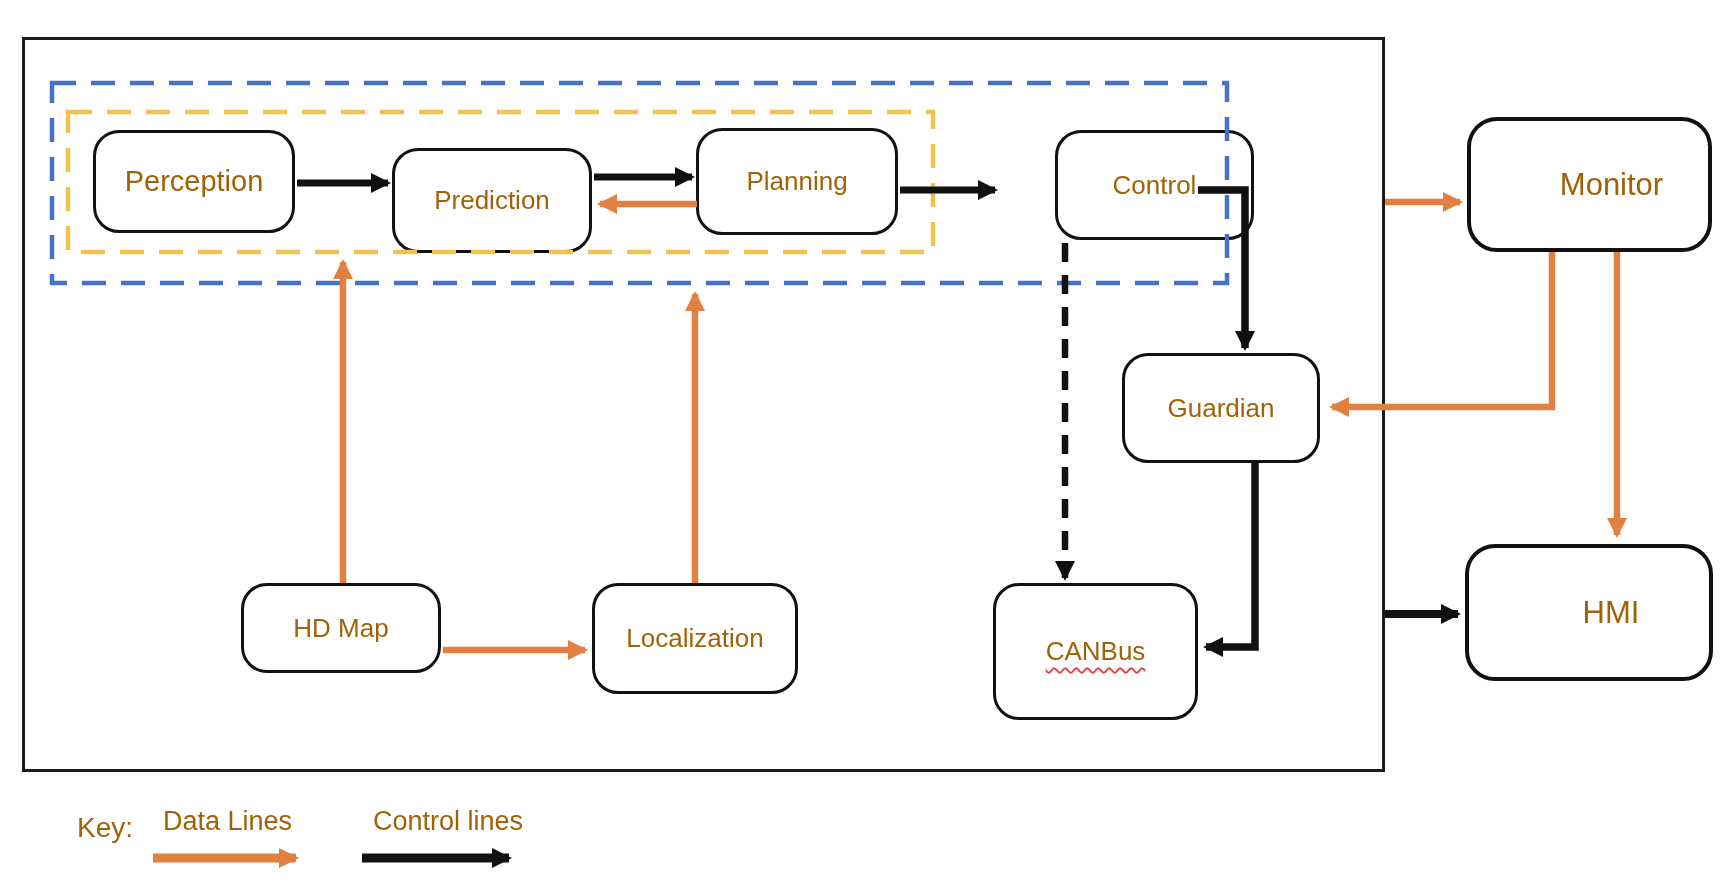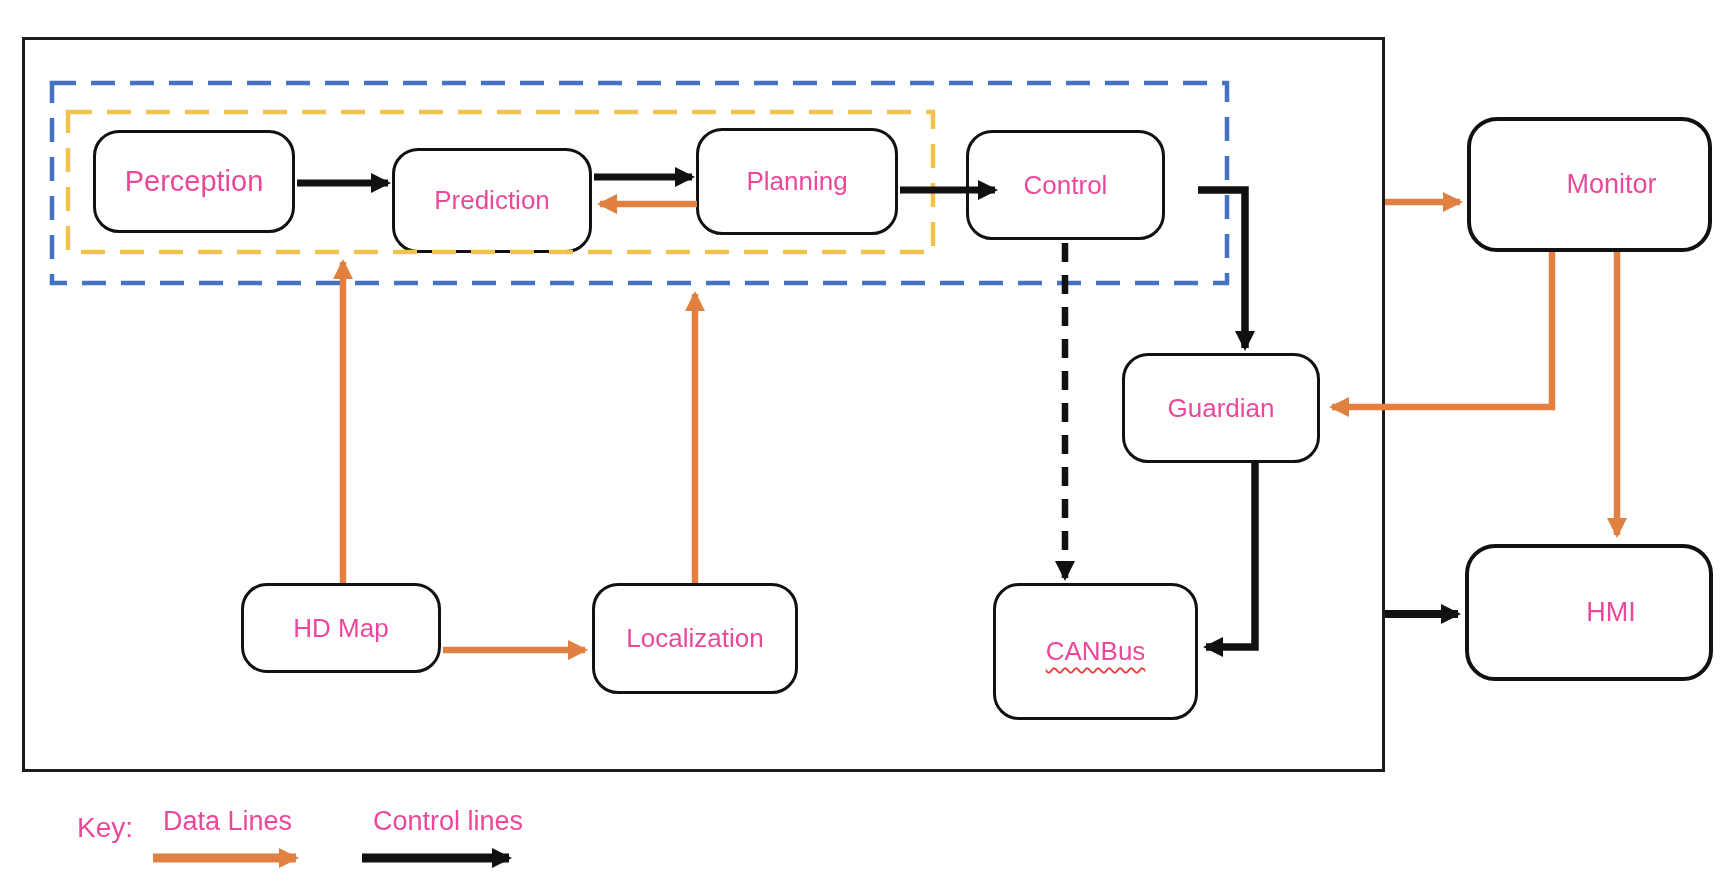--- a/index.html
+++ b/index.html
@@ -1,33 +1,33 @@
 <!DOCTYPE html>
 <html><head>
 <meta charset="utf-8">
 <style>
   html,body{margin:0;padding:0;background:#ffffff;}
   .canvas{
     position:relative;width:1732px;height:882px;background:#ffffff;
-    font-family:"Liberation Sans", sans-serif;color:#ec4899;overflow:hidden;
+    font-family:"Liberation Sans", sans-serif;color:#a16207;overflow:hidden;
   }
   .outer-box{
     position:absolute;left:22px;top:37px;width:1363px;height:735px;
     border:3px solid #1c1c1c;background:transparent;box-sizing:border-box;
   }
   .node{
     position:absolute;display:flex;align-items:center;justify-content:center;
     background:#ffffff;border:3px solid #111111;border-radius:26px;
     font-size:26px;box-sizing:border-box;z-index:3;
   }
-  .node.big{border-width:4px;border-radius:30px;font-size:27px;padding-left:44px;}
+  .node.big{border-width:4px;border-radius:30px;font-size:31px;padding-left:44px;}
   #n-perception{left:93px;top:130px;width:202px;height:103px;font-size:29px;}
   #n-prediction{left:392px;top:128px;width:200px;height:105px;margin-top:20px;}
   #n-planning{left:696px;top:128px;width:202px;height:107px;}
-  #n-control{left:966px;top:130px;width:199px;height:110px;}
+  #n-control{left:1055px;top:130px;width:199px;height:110px;}
   #n-guardian{left:1122px;top:353px;width:198px;height:110px;}
   #n-canbus{left:993px;top:583px;width:205px;height:137px;}
   #n-hdmap{left:241px;top:583px;width:200px;height:90px;}
   #n-localization{left:592px;top:583px;width:206px;height:111px;}
   #n-monitor{left:1467px;top:117px;width:245px;height:135px;}
   #n-hmi{left:1465px;top:544px;width:248px;height:137px;align-items:center;}
   .squiggle{
     text-decoration-line:underline;text-decoration-style:wavy;
     text-decoration-color:#e64040;text-decoration-thickness:2px;
     text-underline-offset:7px;

